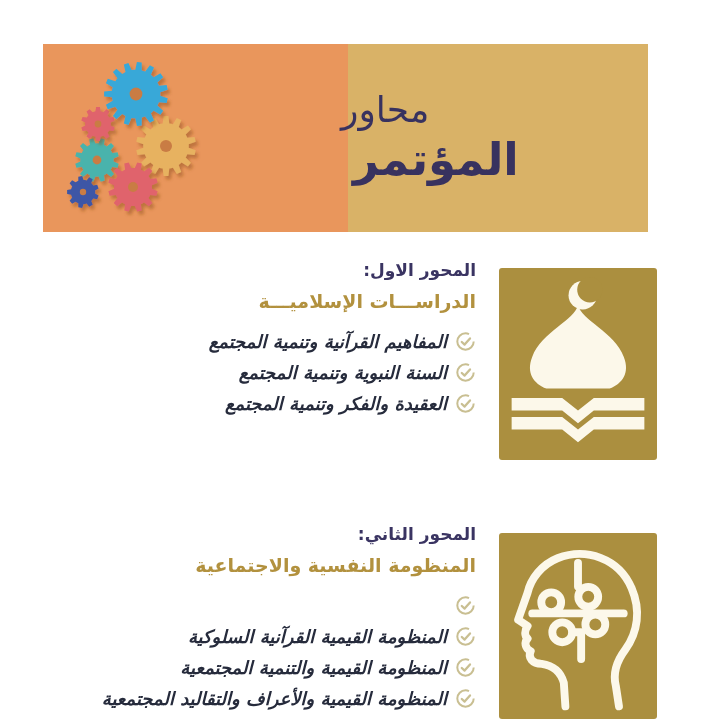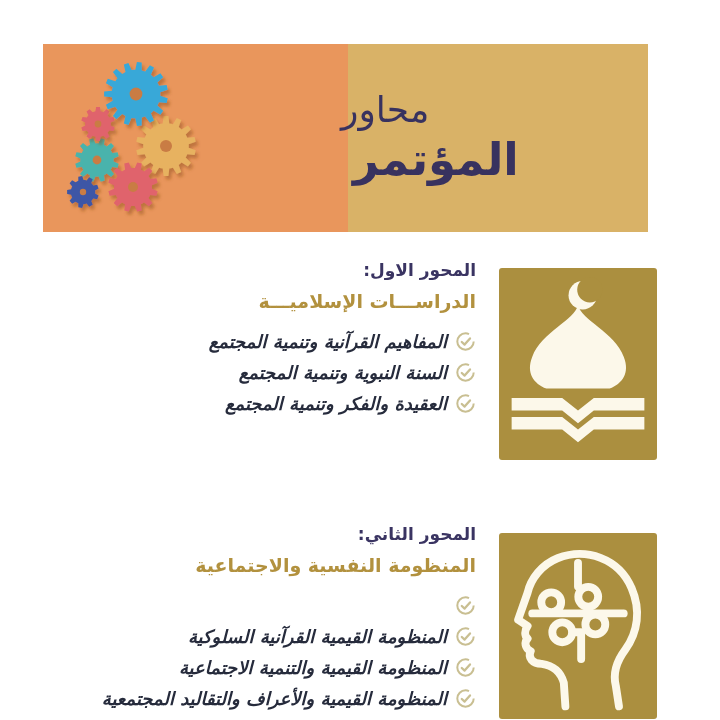--- a/index.html
+++ b/index.html
@@ -141,21 +141,21 @@
           <circle cx="10.5" cy="10.5" r="8.2" stroke-dasharray="42 9.5"></circle>
           <path d="M6.8,11 L9.6,13.6 L15,7.4"></path>
         </svg>
         <span class="bullet-text">المنظومة القيمية القرآنية السلوكية</span>
       </div>
       <div class="bullet-row">
         <svg class="check-icon" width="21" height="21" viewBox="0 0 21 21">
           <circle cx="10.5" cy="10.5" r="8.2" stroke-dasharray="42 9.5"></circle>
           <path d="M6.8,11 L9.6,13.6 L15,7.4"></path>
         </svg>
-        <span class="bullet-text">المنظومة القيمية والتنمية الاجتماعية</span>
+        <span class="bullet-text">المنظومة القيمية والتنمية المجتمعية</span>
       </div>
       <div class="bullet-row">
         <svg class="check-icon" width="21" height="21" viewBox="0 0 21 21">
           <circle cx="10.5" cy="10.5" r="8.2" stroke-dasharray="42 9.5"></circle>
           <path d="M6.8,11 L9.6,13.6 L15,7.4"></path>
         </svg>
         <span class="bullet-text">المنظومة القيمية والأعراف والتقاليد المجتمعية</span>
       </div>
     </div>
   </div>

